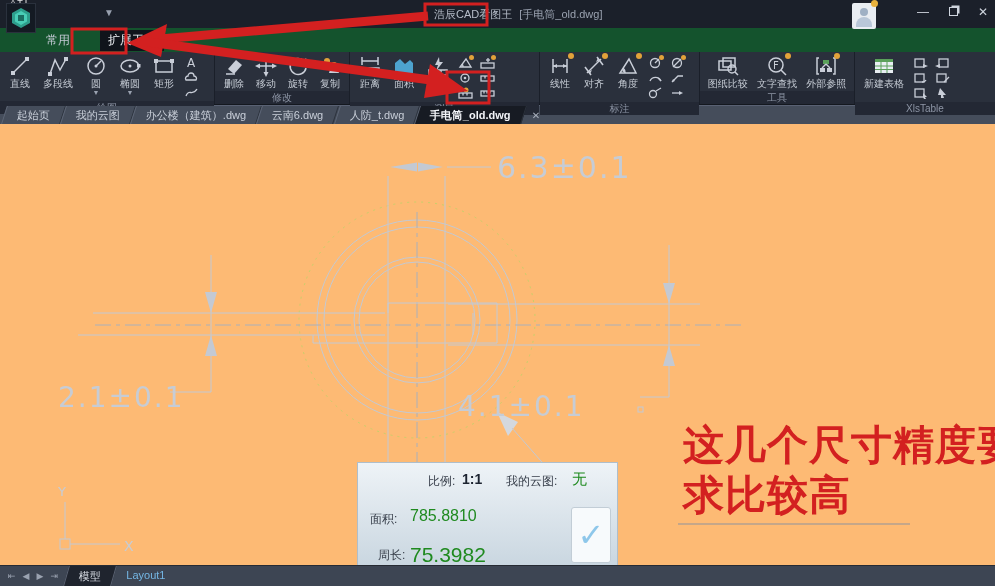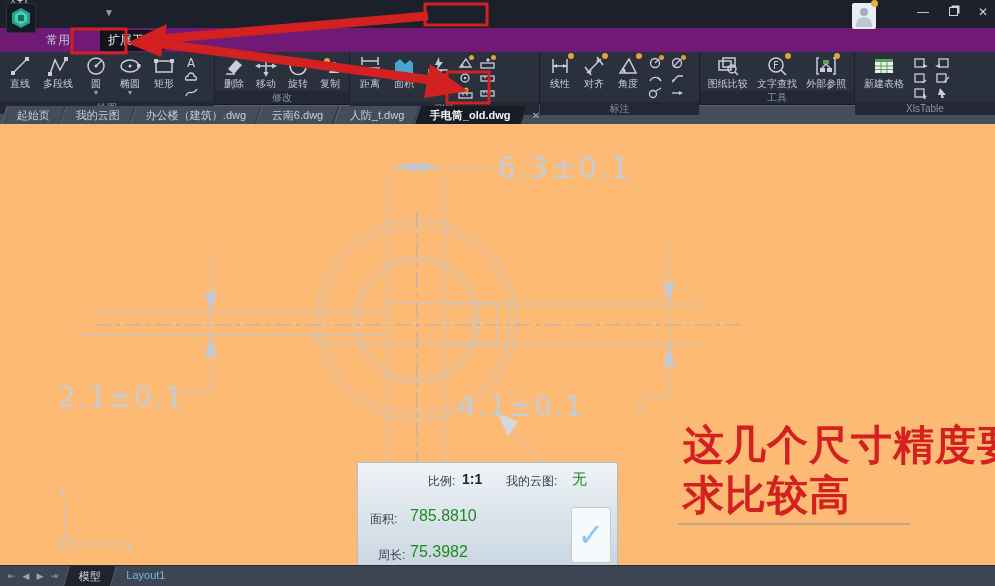--- a/index.html
+++ b/index.html
@@ -18,21 +18,21 @@
   .avatar { position:absolute; left:852px; top:3px; width:24px; height:26px; background:#e9edf2;
             border-radius:2px; }
   .avatar .head { position:absolute; left:8px; top:5px; width:8px; height:8px; border-radius:50%; background:#9fb0c4; }
   .avatar .body { position:absolute; left:4px; top:14px; width:16px; height:10px; border-radius:8px 8px 0 0; background:#b9c7d8; }
   .avatar .badge { position:absolute; right:-2px; top:-3px; width:7px; height:7px; border-radius:50%; background:#e8b23d; }
   .winbtns { position:absolute; right:4px; top:5px; display:flex; gap:14px; color:#cfd5de; font-size:12px; }
   .winbtns .wb { width:16px; text-align:center; cursor:default; }
   .restore-box { display:inline-block; width:9px; height:9px; border:1px solid #cfd5de; box-shadow:2px -2px 0 -0.5px #cfd5de; margin-top:2px; }
 
   
-  .tabrow { height:24px; background:#701a75; display:flex; align-items:center; padding-left:38px; gap:22px; }
+  .tabrow { height:24px; background:#14532d; display:flex; align-items:center; padding-left:38px; gap:22px; }
   .rtab { font-size:12px; color:#c3c9d4; padding:2px 8px; }
   .rtab.active { background:#10141b; color:#eef1f5; }
 
   
   .ribbon { height:53px; background:#2a303c; display:flex; border-bottom:1px solid #14181f; }
   .rgroup { display:flex; flex-direction:column; border-right:1px solid #1a1f29; }
   .rbtns { flex:1; display:flex; align-items:flex-start; padding:1px 3px 0 3px; }
   .rlabel { height:13px; line-height:13px; text-align:center; font-size:10px; color:#8d95a5; background:#232834; }
   .rbtn { display:flex; flex-direction:column; align-items:center; width:34px; color:#c6ccd5; font-size:10px; padding-top:2px; }
   .rbtn .ic { position:relative; width:24px; height:22px; display:flex; align-items:center; justify-content:center; }
@@ -67,21 +67,21 @@
   .mpanel { position:absolute; left:357px; top:338px; width:261px; height:106px;
             background:linear-gradient(#eef3f7,#c9d6e0); border:1px solid #aebecb; font-size:12px; color:#39404c; }
   .mrow1 { position:absolute; left:0; top:10px; width:100%; }
   .lbl-scale { position:absolute; left:70px; }
   .val-scale { position:absolute; left:104px; top:-2px; font-size:14px; font-weight:bold; color:#1c2330; }
   .lbl-unit { position:absolute; left:148px; }
   .val-unit { position:absolute; left:214px; top:-3px; font-size:15px; color:#1f8a1f; }
   .lbl-area { position:absolute; left:12px; top:48px; }
   .val-area { position:absolute; left:52px; top:44px; font-size:16px; color:#1f8a1f; }
   .lbl-per  { position:absolute; left:20px; top:84px; }
-  .val-per  { position:absolute; left:52px; top:80px; font-size:16px; color:#1f8a1f; }
+  .val-per  { position:absolute; left:52px; top:80px; font-size:21px; color:#1f8a1f; }
   .mcheck { position:absolute; right:6px; top:44px; width:40px; height:56px; background:#f7fafc;
             border:1px solid #c2cdd6; border-radius:3px; display:flex; align-items:center; justify-content:center;
             color:#8ec7ea; font-size:32px; }
 
   
   .statusbar { height:21px; background:#3d4553; border-top:1px solid #262b34; display:flex; align-items:stretch;
                color:#9aa2b0; font-size:10px; }
   .snav { display:flex; align-items:center; gap:7px; padding:0 8px; font-size:9px; }
   .stab { position:relative; padding:3px 12px 0 12px; transform:skewX(-16deg); font-size:11px; }
   .stab > span { display:inline-block; transform:skewX(16deg); }
@@ -99,20 +99,24 @@
   <div class="titlebar">
     <span class="overlay-top">ATI</span>
     <div class="logo">
       <svg width="22" height="22" viewBox="0 0 22 22">
         <polygon points="11,1 20,6 20,16 11,21 2,16 2,6" fill="#2e9e8c"></polygon>
         <polygon points="11,4 17,7.5 17,14.5 11,18 5,14.5 5,7.5" fill="#48cdb6"></polygon>
         <rect x="8" y="8" width="6" height="6" fill="#1b6e62"></rect>
       </svg>
     </div>
     <span class="menu-caret">▼</span>
+    <div class="title-text">
+      <span class="title-app">浩辰CAD看图王</span>
+      <span>[手电筒_old.dwg]</span>
+    </div>
     <div class="avatar">
       <span class="head"></span>
       <span class="body"></span>
       <span class="badge"></span>
     </div>
     <div class="winbtns">
       <span class="wb">—</span>
       <span class="wb"><span class="restore-box"></span></span>
       <span class="wb">✕</span>
     </div>

